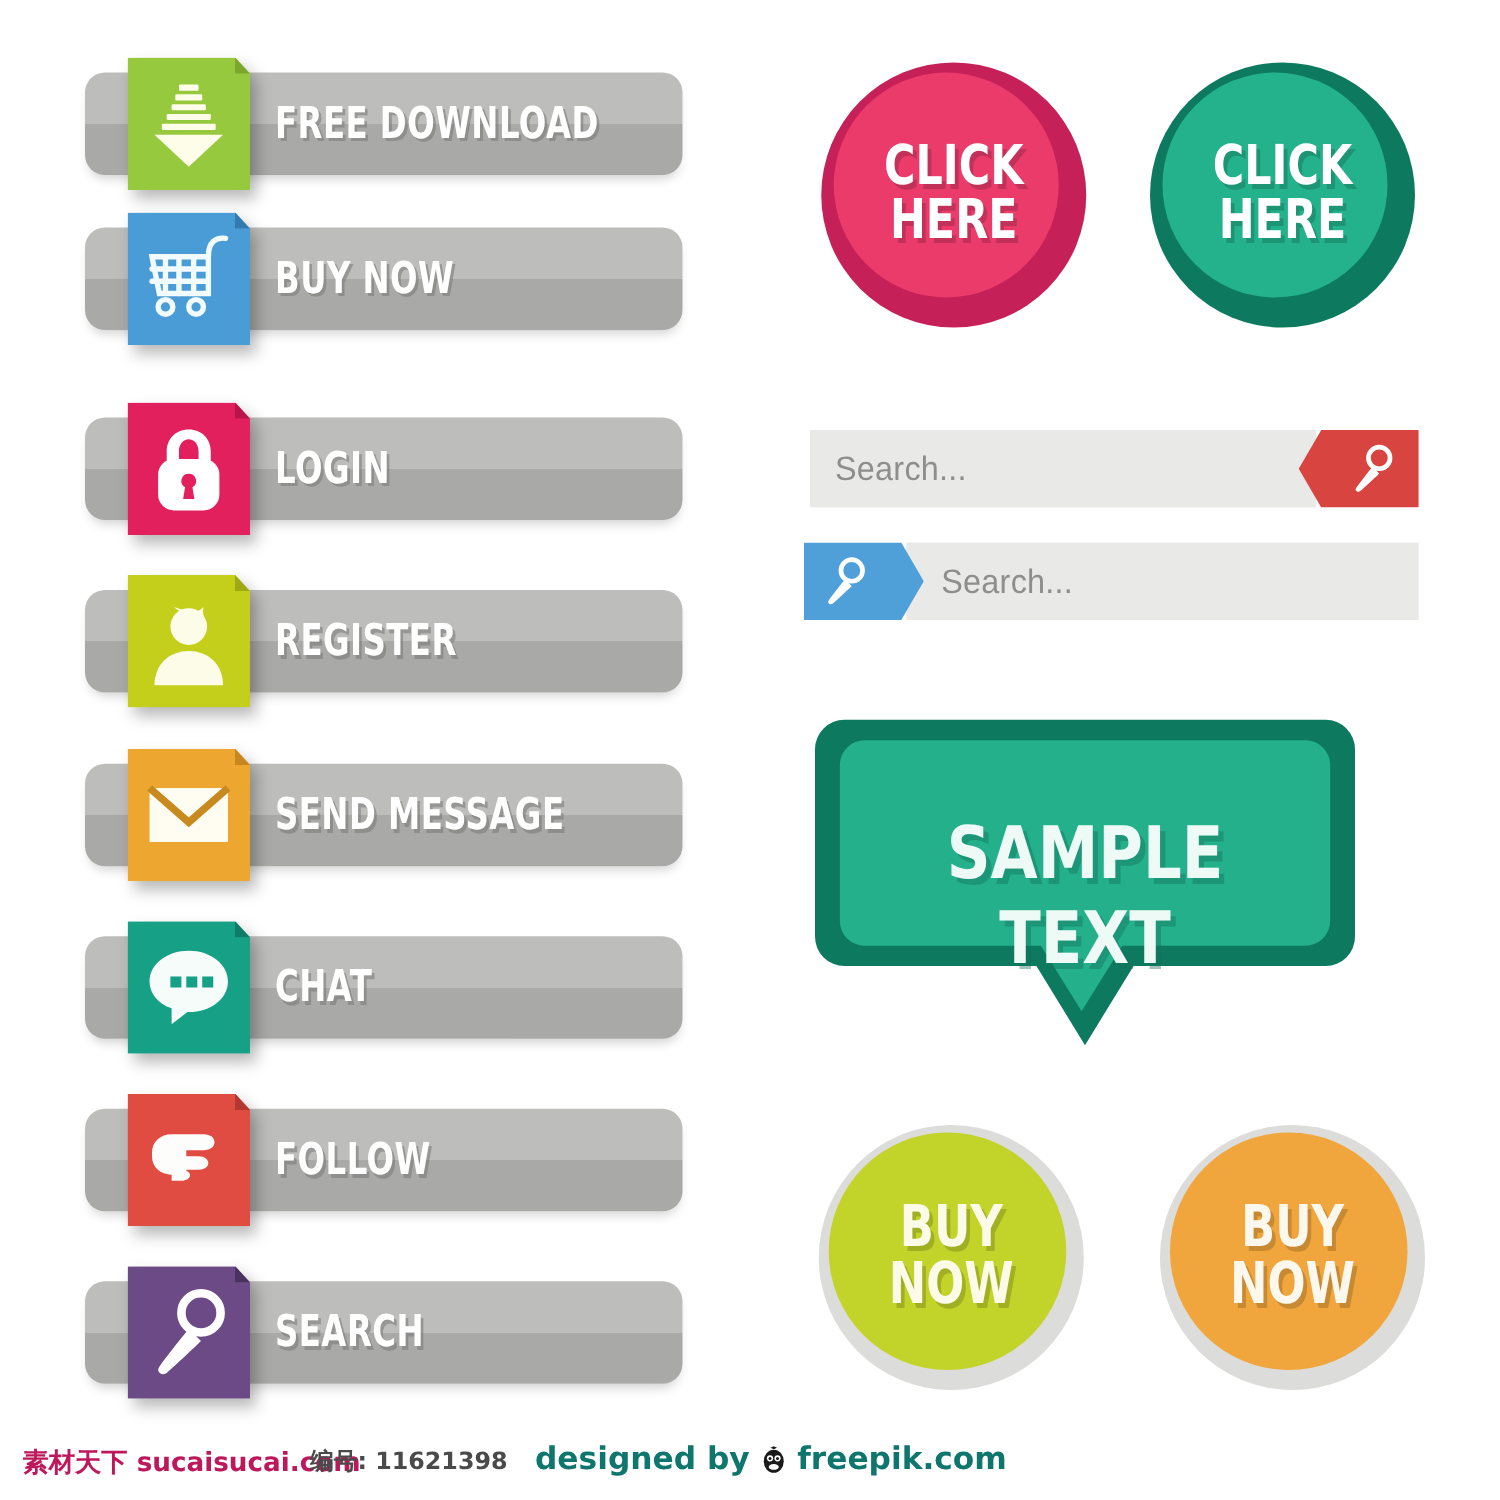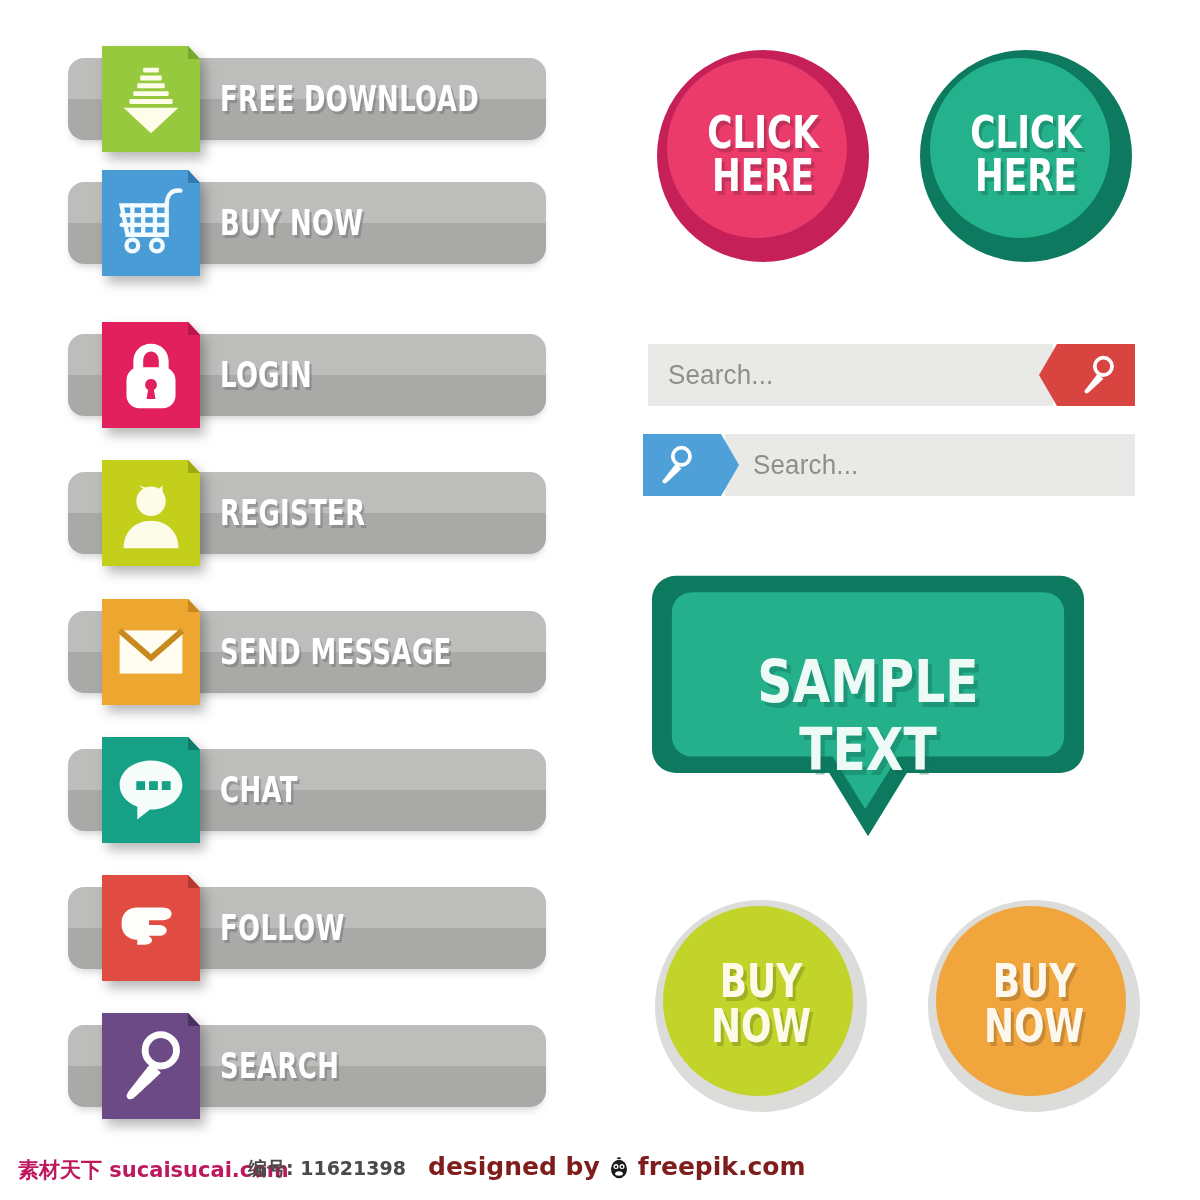--- a/index.html
+++ b/index.html
@@ -127,21 +127,21 @@
   }
   .fo-id{
     position:absolute;left:248px;top:14px;
     font-family:"DejaVu Sans", sans-serif;
     font-size:19px;font-weight:bold;color:#4a4a4a;
     white-space:nowrap;
   }
   .fo-fp{
     position:absolute;left:428px;top:10px;
     font-family:"DejaVu Sans", sans-serif;
-    font-size:25px;font-weight:bold;color:#7f1d1d;
+    font-size:25px;font-weight:bold;color:#0f766e;
     white-space:nowrap;
     display:flex;align-items:center;gap:6px;
   }
 </style>
 </head>
 <body>
 
 <div class="stage">
 
   <div id="bars">

